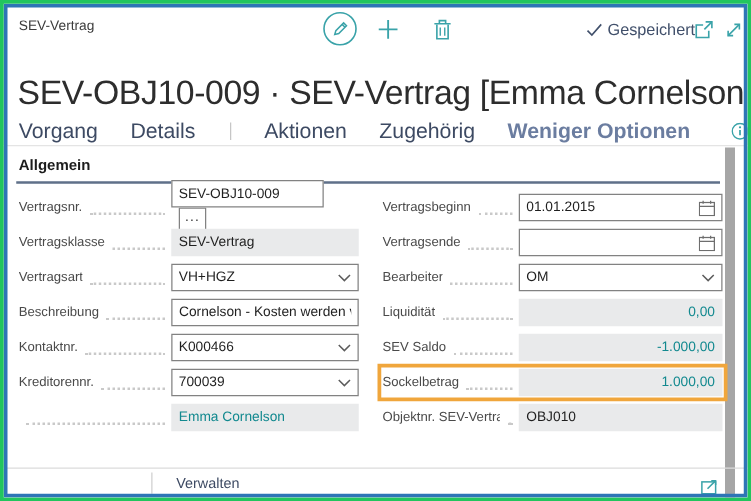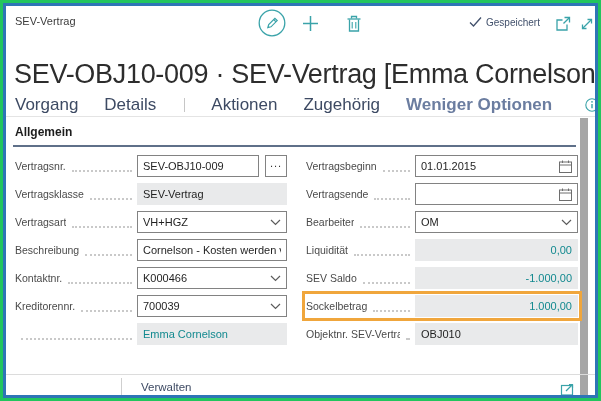--- a/index.html
+++ b/index.html
@@ -5,21 +5,21 @@
   html,body{margin:0;padding:0;background:#fff;font-family:"Liberation Sans",sans-serif;}
   .frame{position:relative;width:601px;height:401px;box-sizing:border-box;border:3px solid #22c55e;background:#fff;overflow:hidden;}
   .blue-border{position:absolute;inset:0;border:3px solid #2e75b6;pointer-events:none;z-index:60;}
   .abs{position:absolute;}
   
   .breadcrumb{left:12px;top:12px;font-size:11px;color:#3c3c3c;}
   .icon-btn{display:flex;align-items:center;justify-content:center;cursor:pointer;}
   .edit-btn{left:255px;top:6px;}
   .new-btn{left:299px;top:12px;}
   .del-btn{left:342px;top:11px;}
-  .saved{left:466px;top:13px;display:flex;align-items:center;gap:4px;font-size:10px;color:#41506b;}
+  .saved{left:466px;top:13px;display:flex;align-items:center;gap:4px;font-size:13px;color:#41506b;}
   .popout-btn{left:551px;top:13px;}
   .max-btn{left:576px;top:13px;}
   
   .title{left:11px;top:38px;width:582px;font-size:27px;font-weight:300;color:#2d2d2d;white-space:nowrap;overflow:hidden;letter-spacing:-0.3px;}
   
   .menubar{left:12px;top:94px;display:flex;align-items:center;height:16px;}
   .menu-item{font-size:17px;color:#3d4a63;margin-right:26px;cursor:pointer;white-space:nowrap;}
   .menu-item.muted{color:#6b7da0;font-weight:bold;}
   .menu-divider{width:1px;height:14px;background:#c6c6c6;margin:0 26px 0 2px;}
   .menu-sep{left:0;right:0;top:113px;height:1px;background:#e4e4e4;}
@@ -40,21 +40,21 @@
   .dots{flex:1;min-width:4px;border-bottom:2px dotted #c9c9c9;height:9px;margin:0 5px 0 6px;}
   .ctrl{display:flex;align-items:center;flex:none;}
   .ctrl-l{width:150px;}
   .ctrl-r{width:163px;}
   .box{box-sizing:border-box;height:22px;font-size:11px;color:#1f1f1f;background:#fff;border:1px solid #828282;display:flex;align-items:center;padding:0 5px;width:100%;overflow:hidden;white-space:nowrap;}
   input.box{font-family:"Liberation Sans",sans-serif;outline:none;border-radius:0;}
   .ro{border:1px solid transparent;background:#e9eaeb;}
   .amount{justify-content:flex-end;color:#12898f;}
   .combo{justify-content:space-between;gap:4px;}
   .combo .val{overflow:hidden;white-space:nowrap;}
-  .assist-wrap{display:flex;align-items:flex-end;width:100%;}
+  .assist-wrap{display:flex;align-items:flex-start;width:100%;flex-direction:column;}
   .assist-wrap input{width:122px;flex:none;}
   .assist-btn{box-sizing:border-box;width:22px;height:22px;border:1px solid #828282;background:#fff;margin-left:6px;font-size:11px;line-height:1;display:flex;align-items:center;justify-content:center;color:#333;cursor:pointer;letter-spacing:1px;flex:none;padding:0 0 6px 0;}
   .link{color:#12898f;text-decoration:none;cursor:pointer;}
   
   .footer-sep{left:0;right:0;top:371px;height:1px;background:#dcdcdc;}
   .footer-title{left:12px;top:377px;font-size:12.5px;font-weight:700;color:#2b2b2b;}
   .footer-div{left:118px;top:375px;width:1px;height:17px;background:#cfcfcf;}
   .footer-menu{left:138px;top:378px;font-size:11.5px;color:#3d4a63;cursor:pointer;}
   .focus-btn{left:556px;top:378px;}
 </style>

